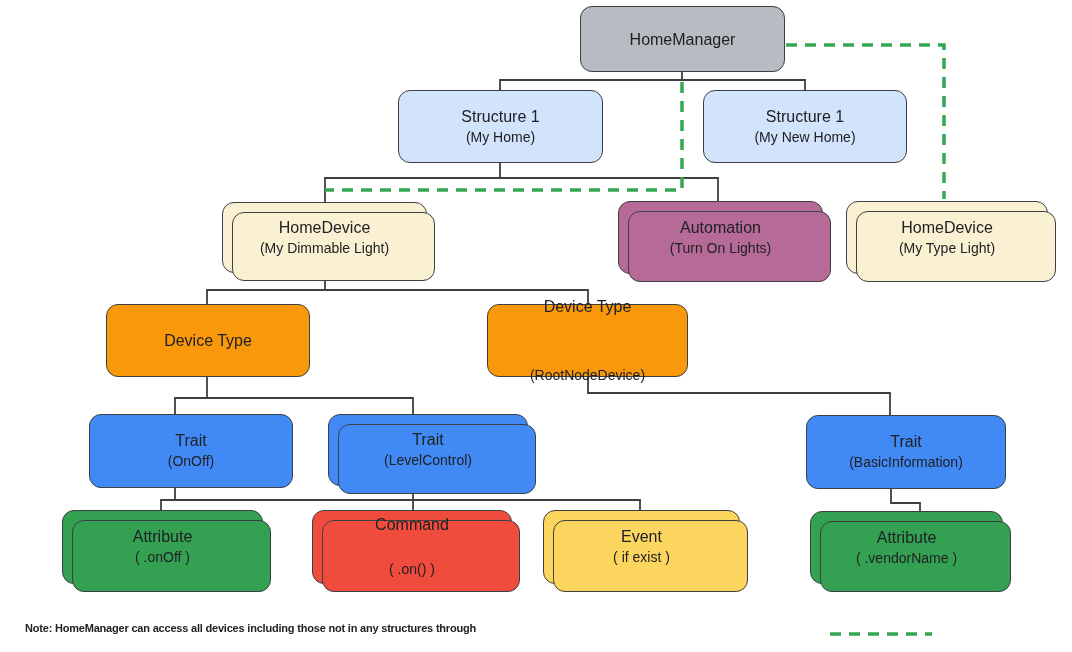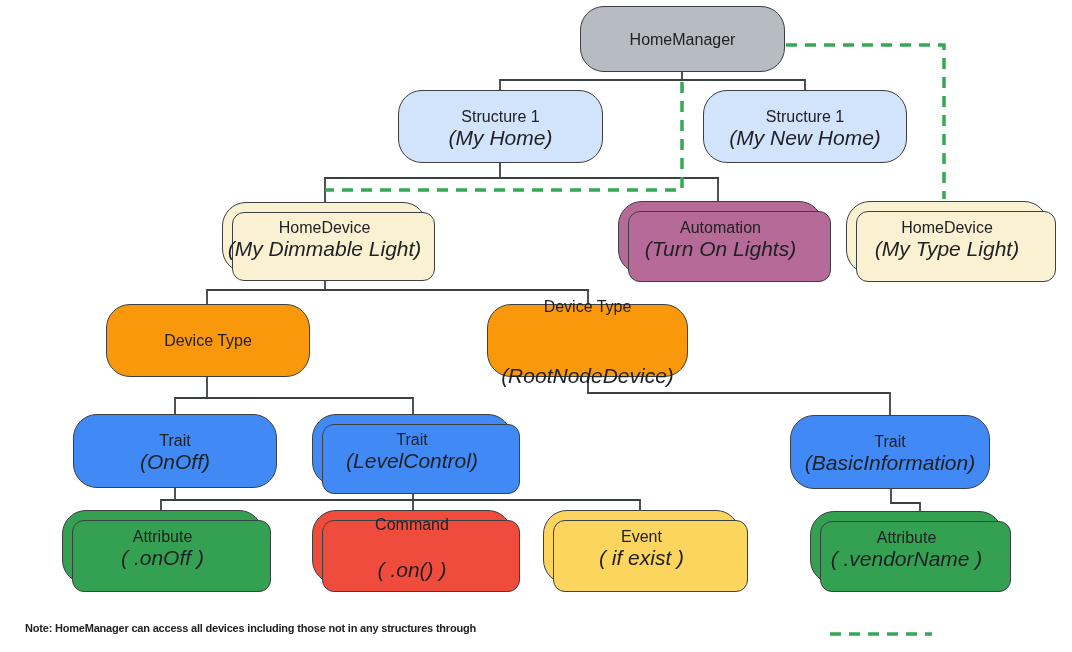--- a/index.html
+++ b/index.html
@@ -10,43 +10,43 @@
     font-family:"Liberation Sans", sans-serif;
     overflow:hidden;
   }
   #wires{position:absolute;left:0;top:0;z-index:1;}
   .blk{stroke:var(--connector);stroke-width:1.8;fill:none;}
   .grn{stroke:var(--dash-green);stroke-width:3.5;fill:none;stroke-dasharray:11 8;}
   .node{
     position:absolute;z-index:2;
     display:flex;flex-direction:column;align-items:center;justify-content:center;
     border:1.6px solid var(--border);
-    border-radius:24px;
+    border-radius:12px;
     color:var(--text);
     text-align:center;
     line-height:21px;
     box-sizing:border-box;
   }
   .node .lbl{font-size:16px;}
-  .node .sub{font-size:21px;font-style:italic;}
+  .node .sub{font-size:14px;}
   .node .sub:empty{display:none;}
   .stacked::after{
     content:"";
     position:absolute;z-index:-1;
     left:9px;top:9px;right:-9px;bottom:-9px;
     background:inherit;
     border:1.6px solid var(--border);
     border-radius:12px;
   }
   .c-gray{background:var(--gray);}
   .c-bluelight{background:var(--blue-light);}
   .c-cream{background:var(--cream);}
   .c-mauve{background:var(--mauve);}
   .c-orange{background:var(--orange);gap:48px;}
-  .c-blue{background:var(--blue);}
+  .c-blue{background:var(--blue);margin-left:16px;}
   .c-green{background:var(--green);text-align:center;}
   .c-red{background:var(--red);gap:24px;}
   .c-yellow{background:var(--yellow);}
   #note{
     position:absolute;left:25px;top:622px;z-index:2;
     font-size:11px;font-weight:bold;color:var(--text);
     letter-spacing:-0.2px;
   }
 </style>
 </head>

